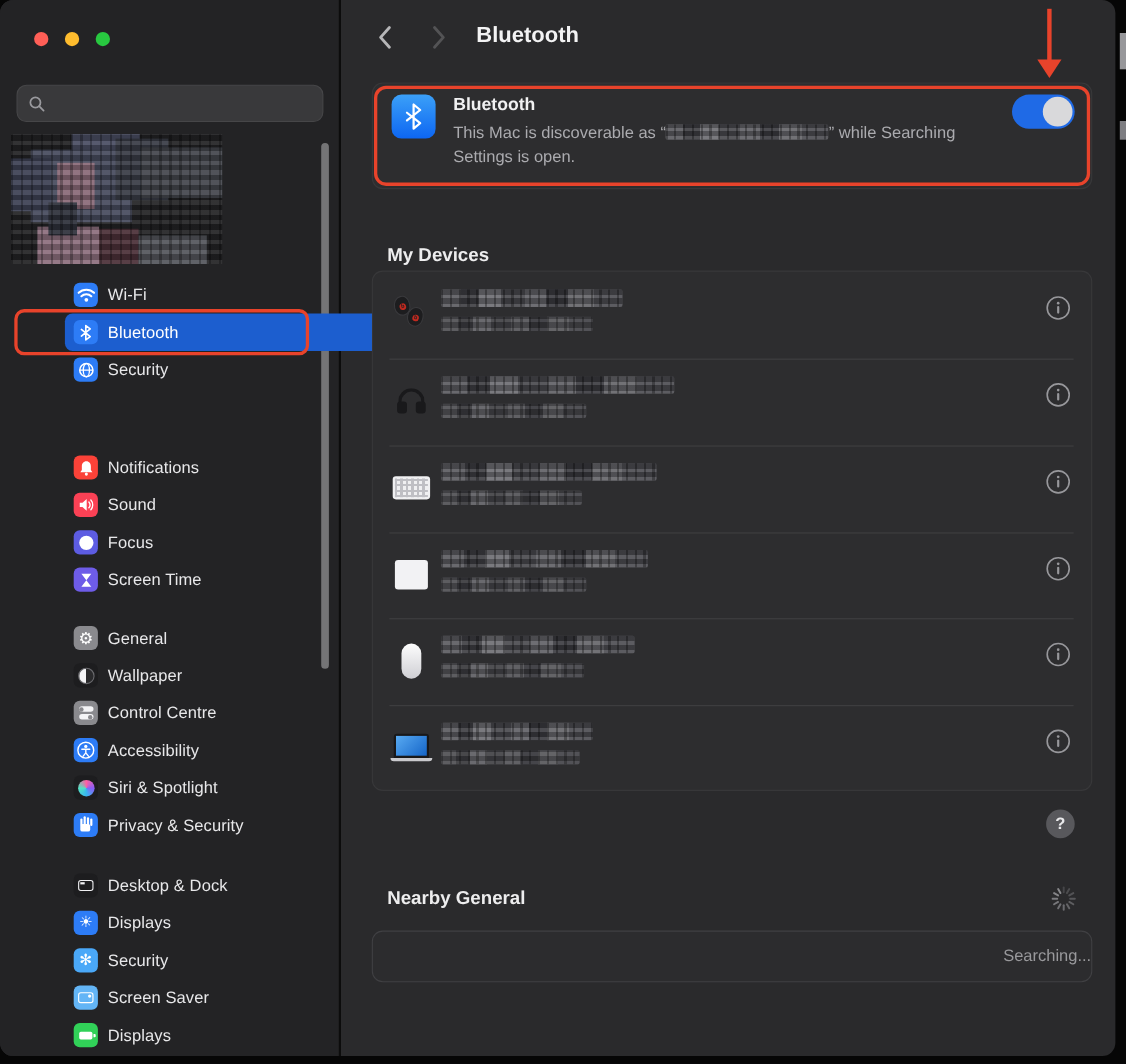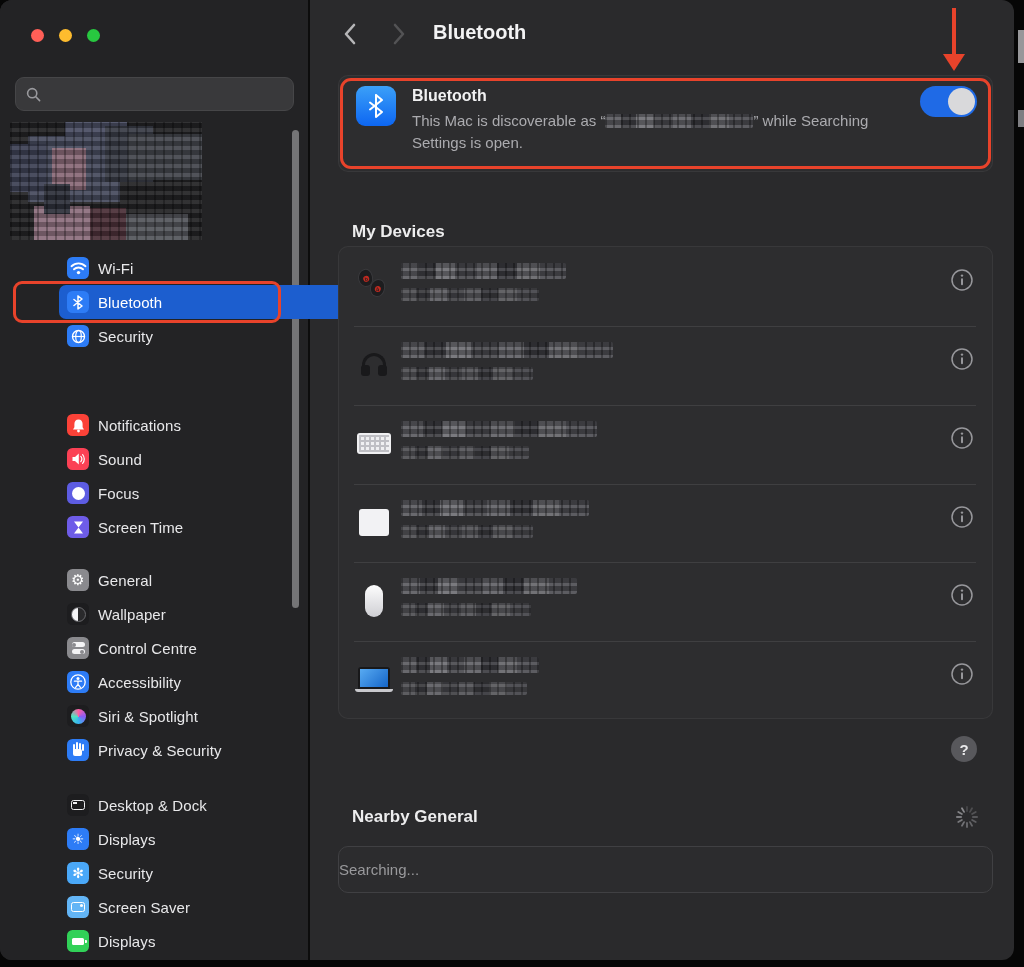--- a/index.html
+++ b/index.html
@@ -77,21 +77,21 @@
   .dev-icon { position:absolute; left:16px; top:20px; width:38px; height:38px; }
   .dev-name { position:absolute; left:62px; top:16px; height:16px; }
   .dev-status { position:absolute; left:62px; top:41px; height:13px; opacity:.8; }
   .info-btn { position:absolute; right:18px; top:21px; width:24px; height:24px;
     background:none; border:none; cursor:pointer; padding:0; }
   #help-btn { position:absolute; left:639px; top:736px; width:26px; height:26px;
     border-radius:50%; background:#58585c; border:none; color:#e9e9eb;
     font-size:15px; font-weight:bold; cursor:pointer; }
   #spinner { position:absolute; left:642px; top:804px; width:26px; height:26px; }
   #searching-card { top:846px; height:47px; background:#2c2c2e;
-    border:1px solid #404043; display:flex; align-items:center; justify-content:flex-start; }
+    border:1px solid #404043; display:flex; align-items:center; justify-content:flex-end; }
   #searching-label { color:#99999c; font-size:15px; }
   
   .edge-frag { position:absolute; background:#97979a; }
   
   .kb { width:34px; height:21px; background:#f0f0f2; border-radius:3px; margin:8px auto 0;
     position:relative; overflow:hidden; }
   .kb::after { content:""; position:absolute; inset:2px;
     background:repeating-linear-gradient(90deg,#bfbfc4 0 2px,transparent 2px 5px),
                repeating-linear-gradient(0deg,#bfbfc4 0 2px,transparent 2px 5px); }
   .tp { width:30px; height:27px; background:#f2f2f4; border-radius:3px; margin:5px auto 0; }

